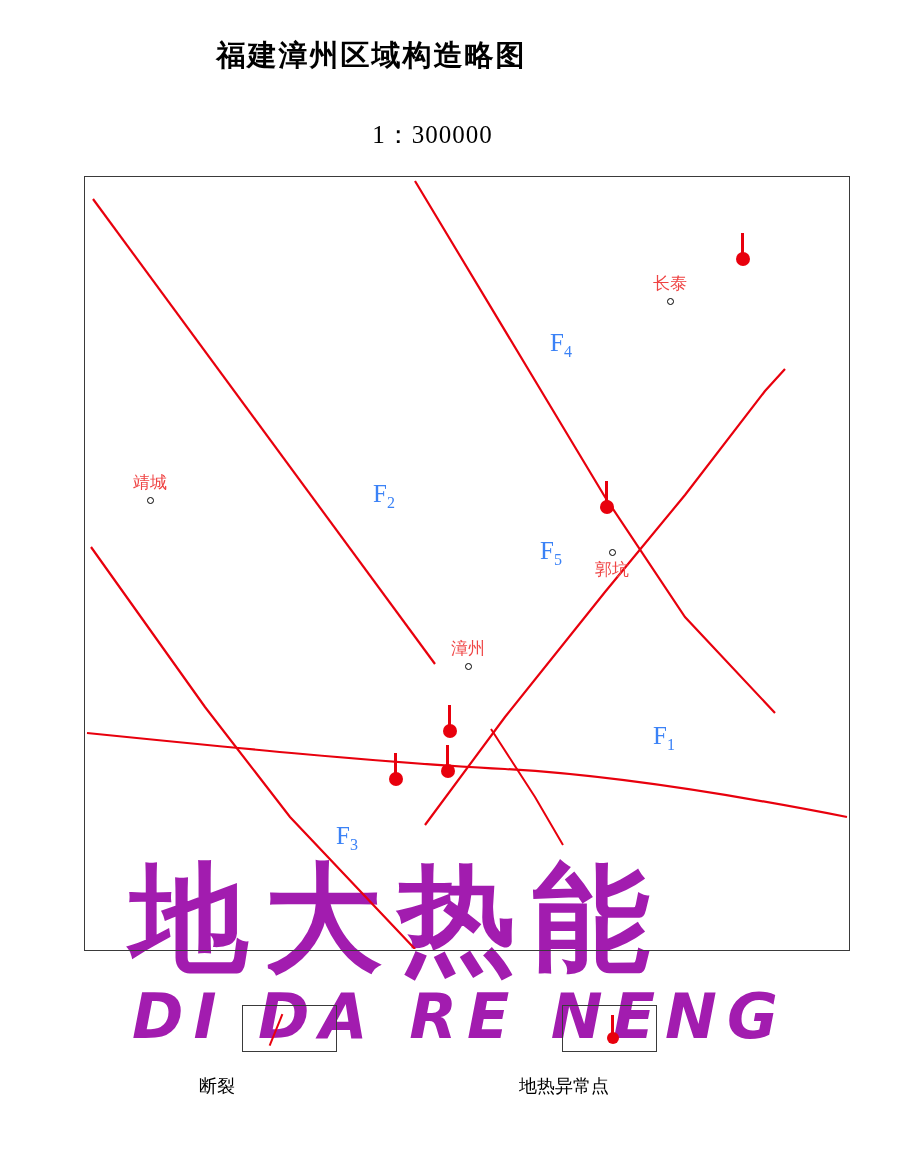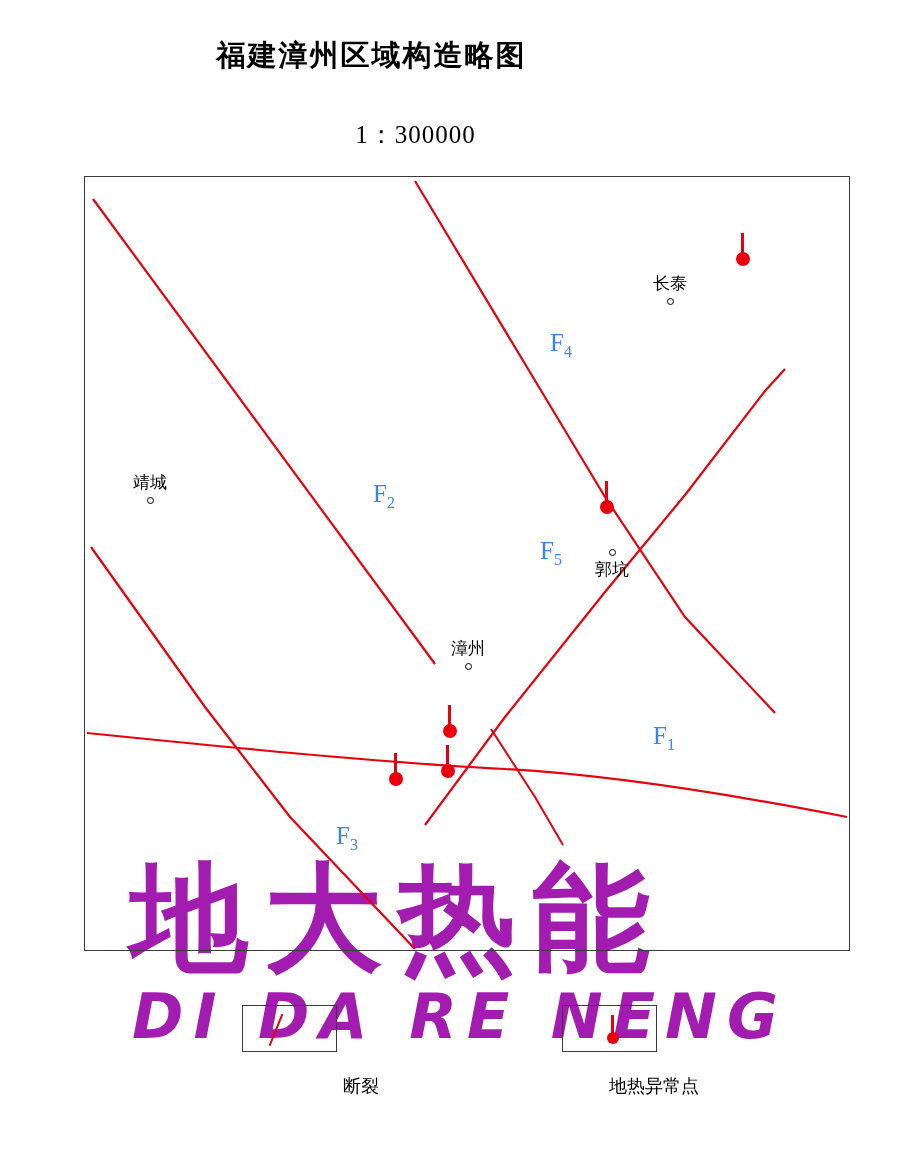--- a/index.html
+++ b/index.html
@@ -26,21 +26,21 @@
     top: 36px;
     width: 743px;
     text-align: center;
     font-size: 29px;
     font-weight: bold;
     color: #000000;
     letter-spacing: 2px;
   }
   .scale {
     position: absolute;
-    left: 0;
+    left: 17px;
     top: 118px;
     width: 831px;
     text-align: center;
     font-size: 25px;
     color: #000000;
     letter-spacing: 1px;
   }
   
   .watermark {
     position: absolute;
@@ -86,21 +86,21 @@
     background: transparent;
     box-sizing: border-box;
     overflow: hidden;
   }
   .map-svg {
     position: absolute;
     left: 0; top: 0;
   }
   .place {
     position: absolute;
-    color: #000000;
+    color: #ef4444;
     font-size: 17px;
     white-space: nowrap;
     text-align: right;
   }
   .place .dot {
     display: block;
     width: 7px;
     height: 7px;
     margin: 3px auto 0 auto;
     border: 1.3px solid #000000;
@@ -134,21 +134,21 @@
     position: relative;
     width: 95px;
     height: 47px;
     border: 1.2px solid #3a3a3a;
     box-sizing: border-box;
     margin: 0 auto;
     background: #ffffff00;
   }
   .legend-caption {
     margin-top: 22px;
-    text-align: right;
+    text-align: left;
     font-size: 18px;
     color: #000000;
     white-space: nowrap;
   }
   .fault-stroke {
     position: absolute;
     left: 32px;
     top: 7px;
     width: 2.4px;
     height: 34px;

